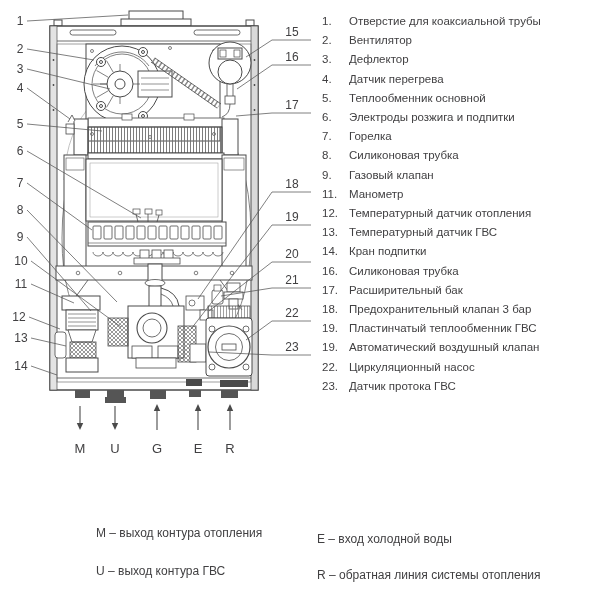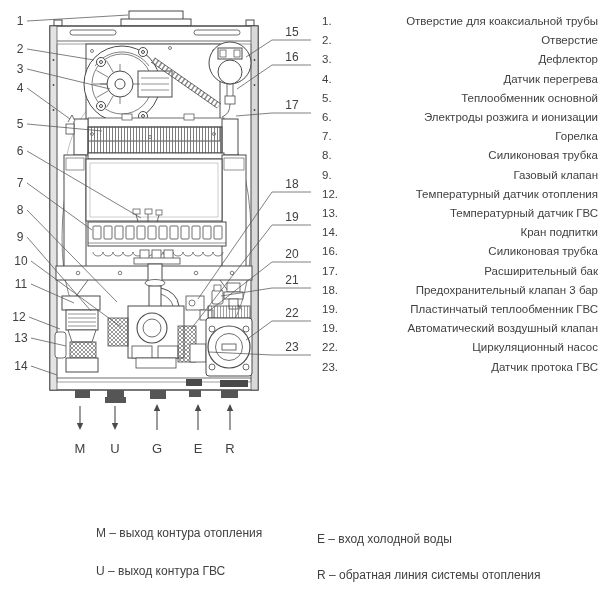--- a/index.html
+++ b/index.html
@@ -9,21 +9,21 @@
     background: #fff; overflow: hidden;
     font-family: "Liberation Sans", sans-serif; color: #414042;
   }
   .diagram { position: absolute; left: 0; top: 0; }
   .parts {
     position: absolute; left: 322px; top: 12px; width: 276px;
     font-size: 11.5px; line-height: 19.2px;
   }
   .row { display: flex; }
   .num { width: 27px; flex: none; }
-  .lbl { flex: 1; text-align: right; }
+  .lbl { flex: 1; }
   .legend { position: absolute; font-size: 12px; line-height: 12px; margin-top: 43px; }
   .legend-left  { left: 96px;  top: 484px; }
   .legend-right { left: 317px; top: 490px; }
   .legend-left  .legend-line { margin-bottom: 26px; }
   .legend-right .legend-line { margin-bottom: 24px; }
   svg text { font-family: "Liberation Sans", sans-serif; fill: #414042; }
   .callout { font-size: 12px; }
   .port { font-size: 13px; }
 </style>
 </head>
@@ -319,49 +319,53 @@
   </svg>
 
   <div class="parts">
 
   <div class="row">
       <span class="num">1.</span>
       <span class="lbl">Отверстие для коаксиальной трубы</span>
     </div>
       <div class="row">
       <span class="num">2.</span>
-      <span class="lbl">Отверстие</span>
+      <span class="lbl">Вентилятор</span>
     </div>
       <div class="row">
       <span class="num">3.</span>
       <span class="lbl">Дефлектор</span>
     </div>
       <div class="row">
       <span class="num">4.</span>
       <span class="lbl">Датчик перегрева</span>
     </div>
       <div class="row">
       <span class="num">5.</span>
       <span class="lbl">Теплообменник основной</span>
     </div>
       <div class="row">
       <span class="num">6.</span>
-      <span class="lbl">Электроды розжига и ионизации</span>
+      <span class="lbl">Электроды розжига и подпитки</span>
     </div>
       <div class="row">
       <span class="num">7.</span>
       <span class="lbl">Горелка</span>
     </div>
       <div class="row">
       <span class="num">8.</span>
       <span class="lbl">Силиконовая трубка</span>
     </div>
       <div class="row">
       <span class="num">9.</span>
       <span class="lbl">Газовый клапан</span>
+    </div>
+      <div class="row">
+      <span class="num">11.</span>
+      <span class="lbl">Манометр</span>
     </div>
       <div class="row">
       <span class="num">12.</span>
       <span class="lbl">Температурный датчик отопления</span>
     </div>
       <div class="row">
       <span class="num">13.</span>
       <span class="lbl">Температурный датчик ГВС</span>
     </div>
       <div class="row">

